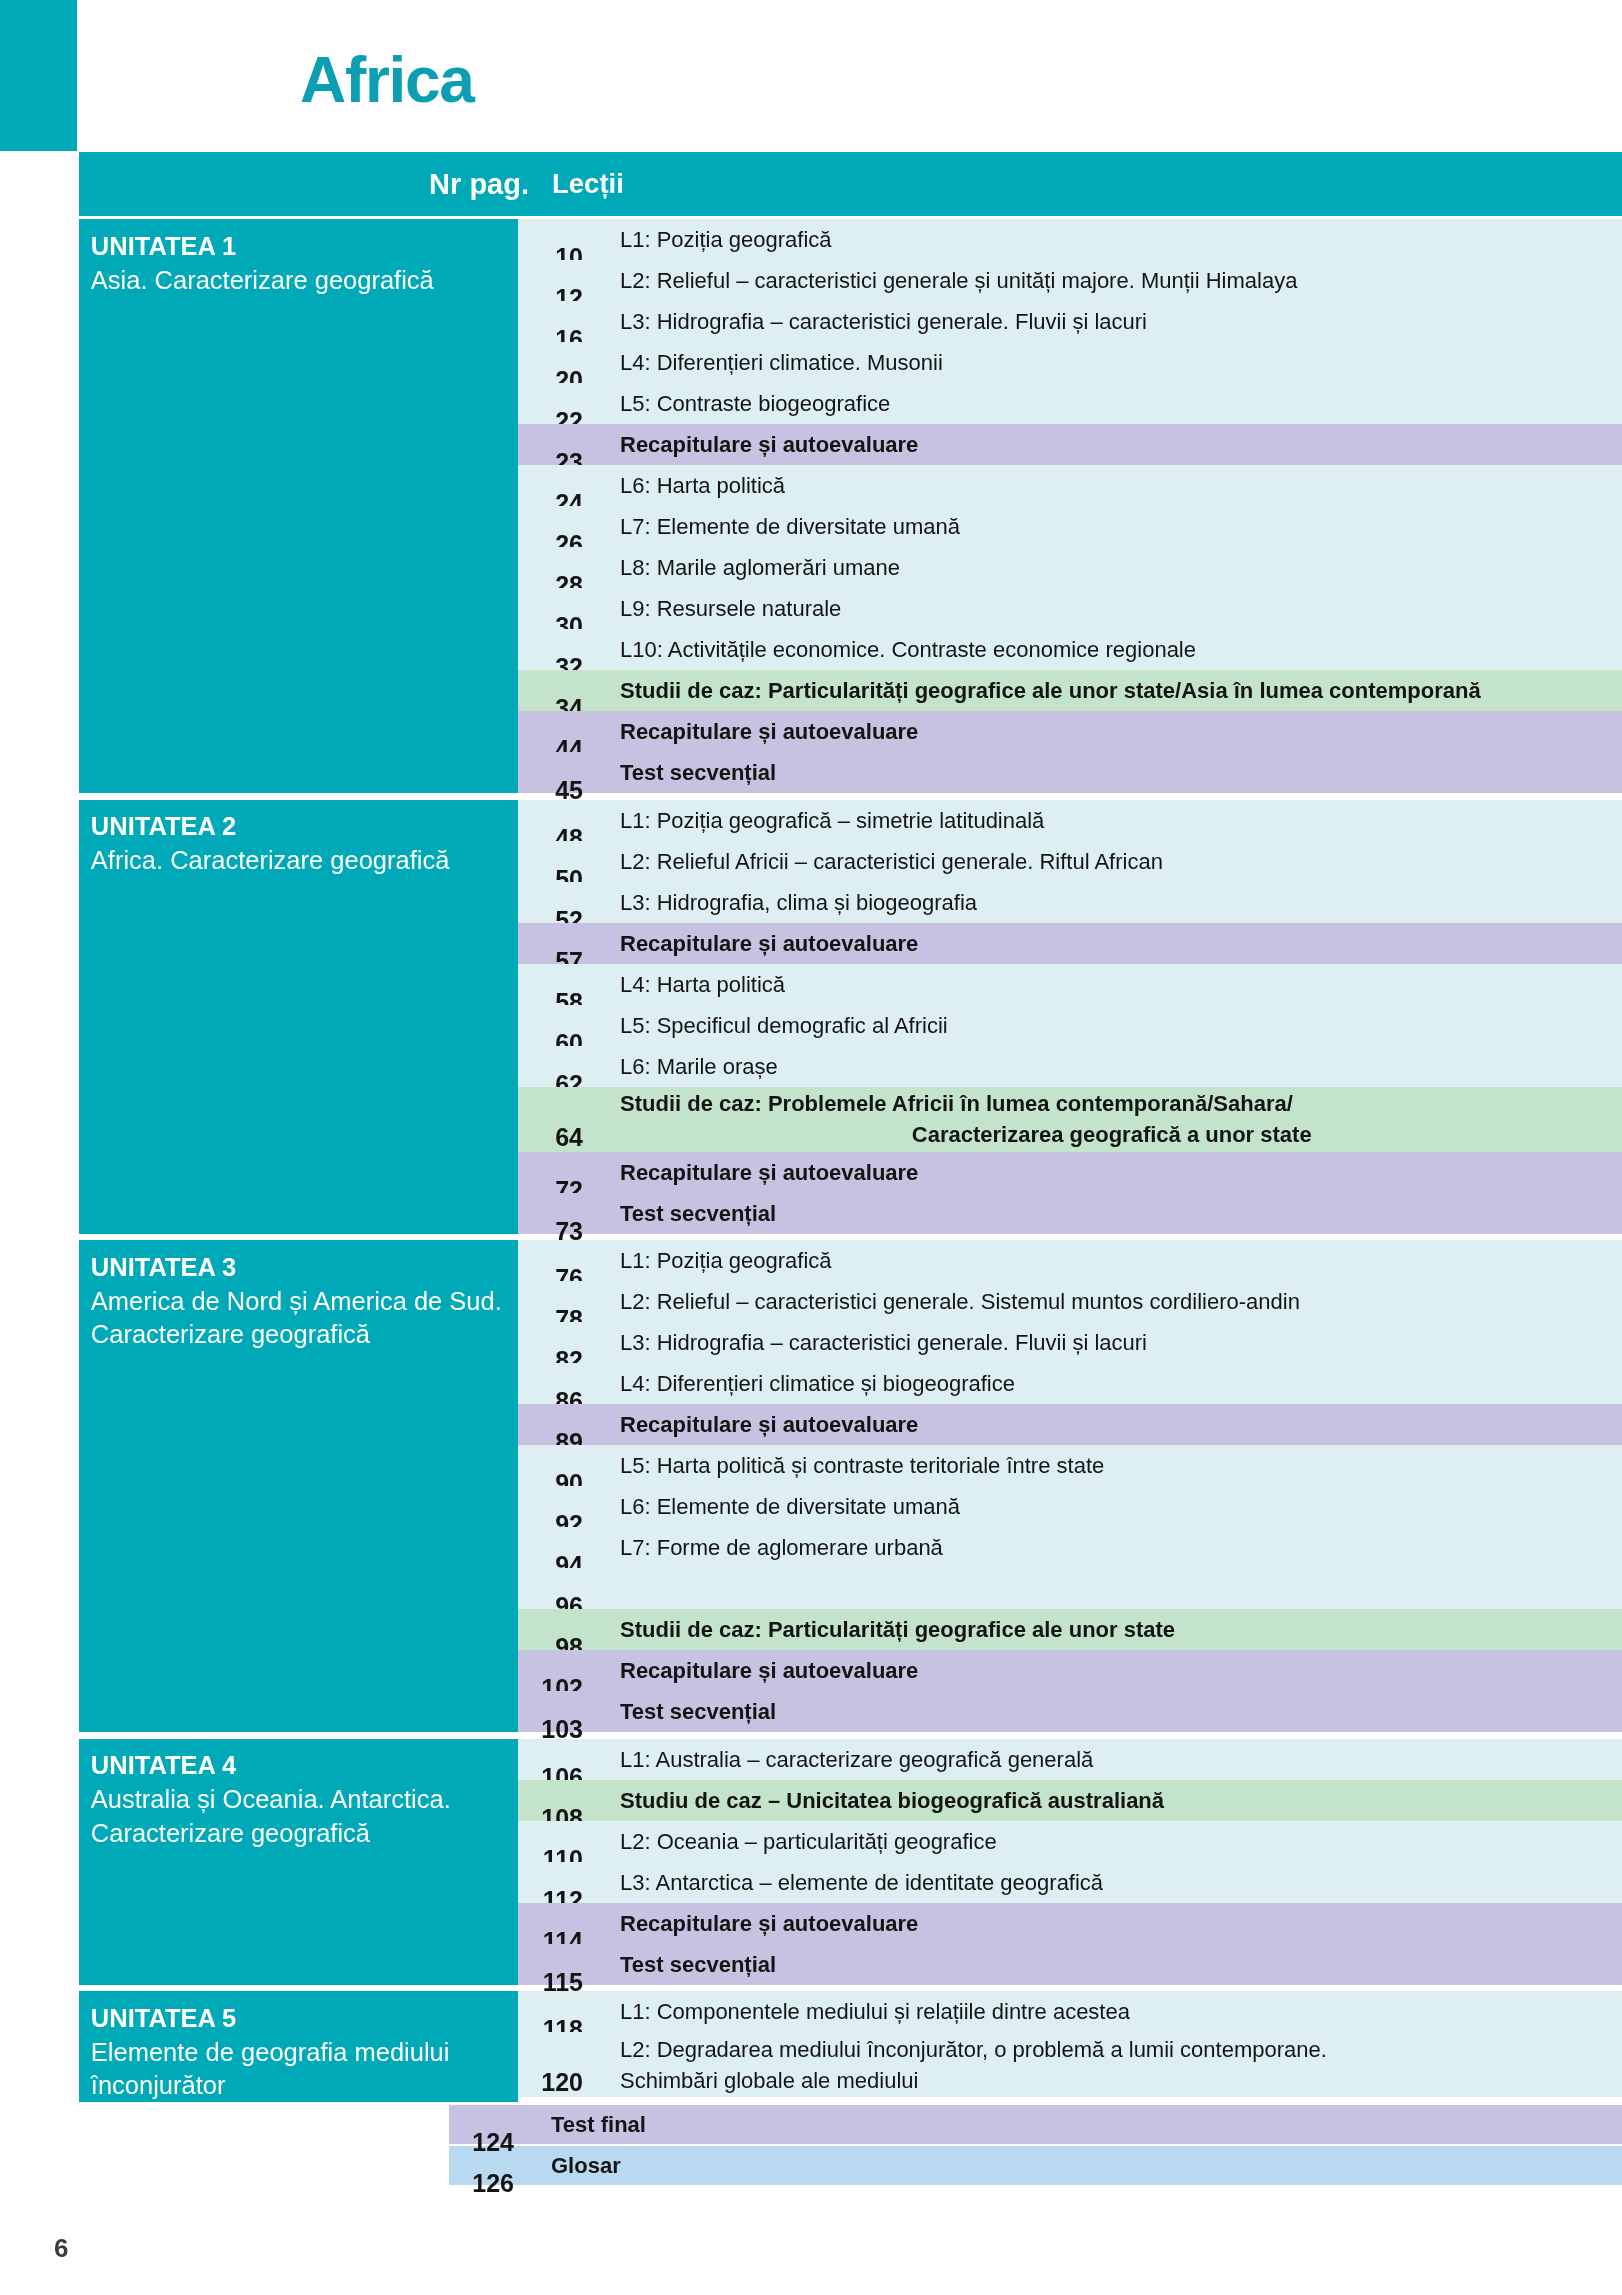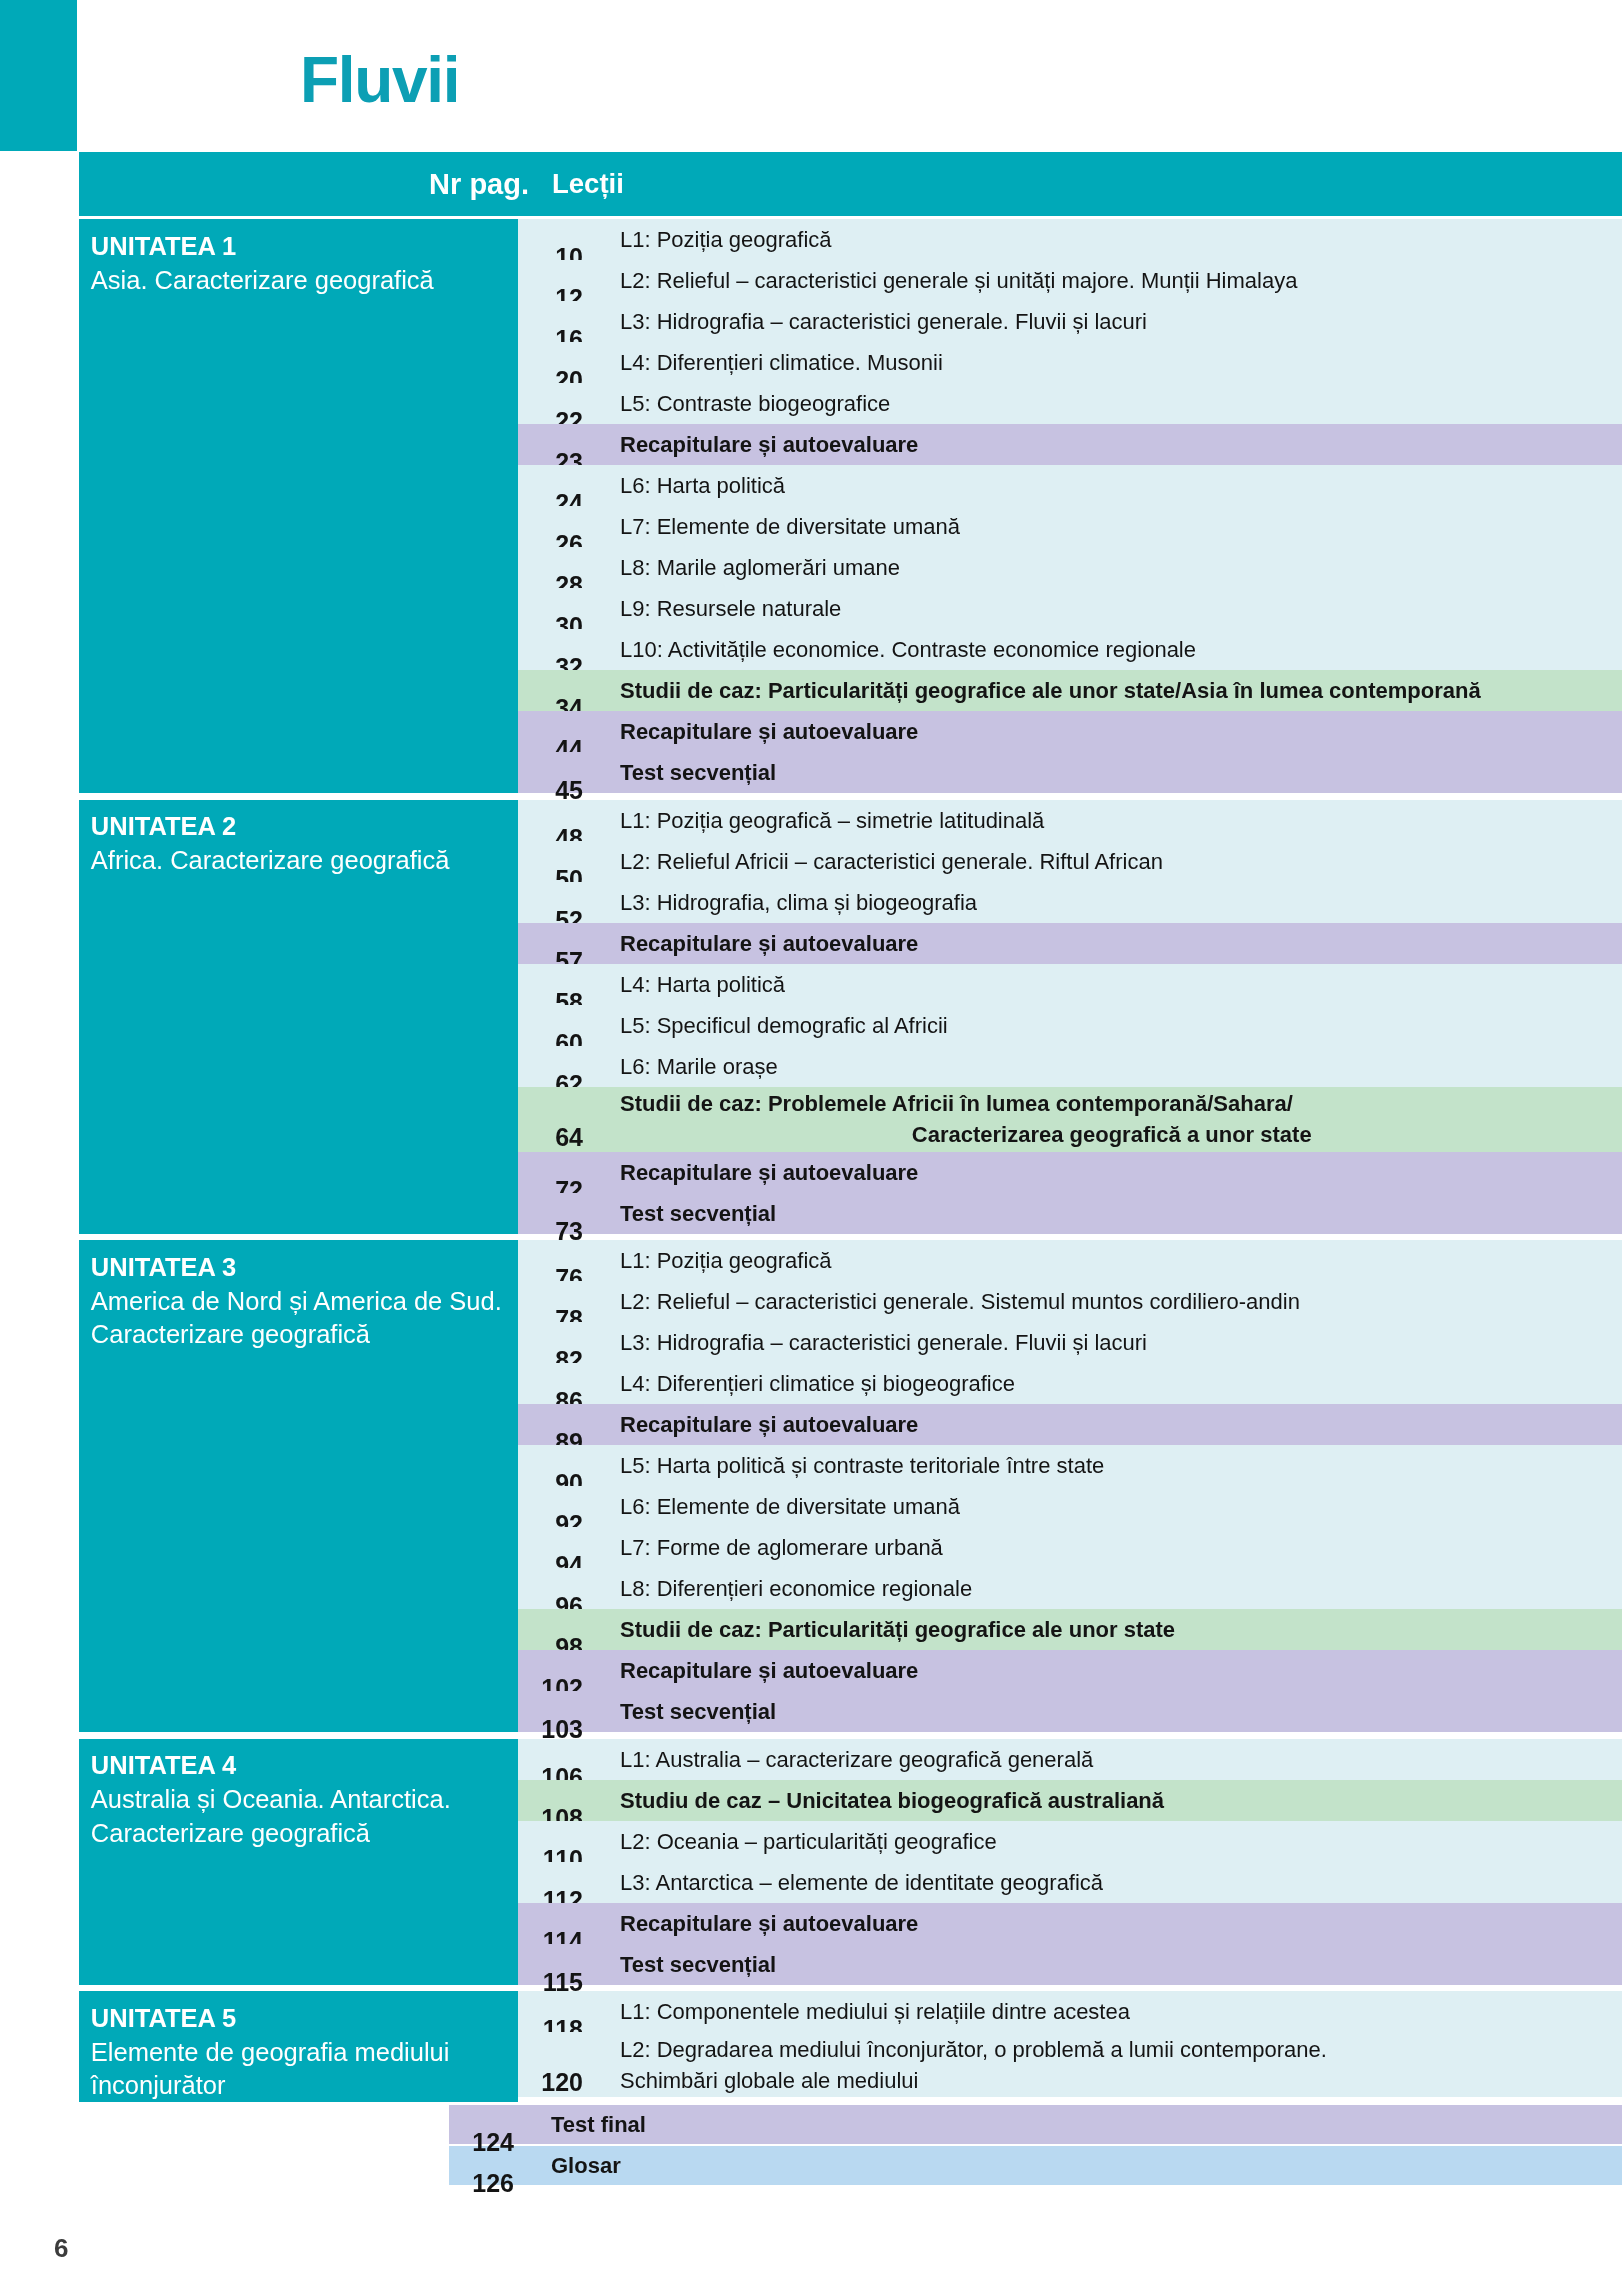--- a/index.html
+++ b/index.html
@@ -49,21 +49,21 @@
   .standalone-wrap{margin-top:-3.9px;}
   .page-number{
     position:absolute;left:54px;top:2233px;font-size:26px;font-weight:bold;color:#3c3c3c;
   }
 </style>
 </head>
 <body>
 
 <div class="accent-block"></div>
 
-<div class="page-title">Fluvii</div>
+<div class="page-title">Africa</div>
 
 <div class="header-bar">
   <div class="h-pages">Nr pag.</div>
   <div class="h-lessons">Lecții</div>
 </div>
 
 <div class="toc">
     <div class="unit">
       <div class="unit-label">
         <div class="unit-title">UNITATEA 1</div>
@@ -274,23 +274,20 @@
           </div>
         </div>
         <div class="row light">
           <div class="num">94</div>
           <div class="lesson">
             <div class="ln">L7: Forme de aglomerare urbană</div>
           </div>
         </div>
         <div class="row light">
           <div class="num">96</div>
-          <div class="lesson">
-            <div class="ln">L8: Diferențieri economice regionale</div>
-          </div>
         </div>
         <div class="row green">
           <div class="num">98</div>
           <div class="lesson">
             <div class="ln">Studii de caz: Particularități geografice ale unor state</div>
           </div>
         </div>
         <div class="row purple">
           <div class="num">102</div>
           <div class="lesson">

